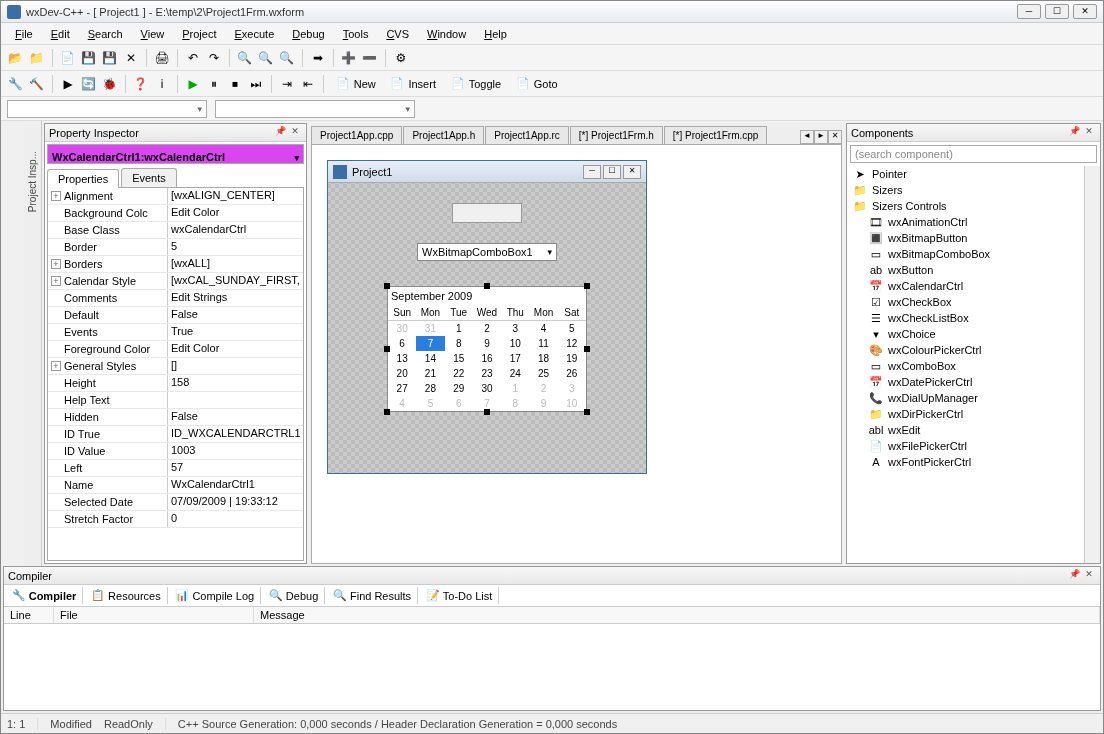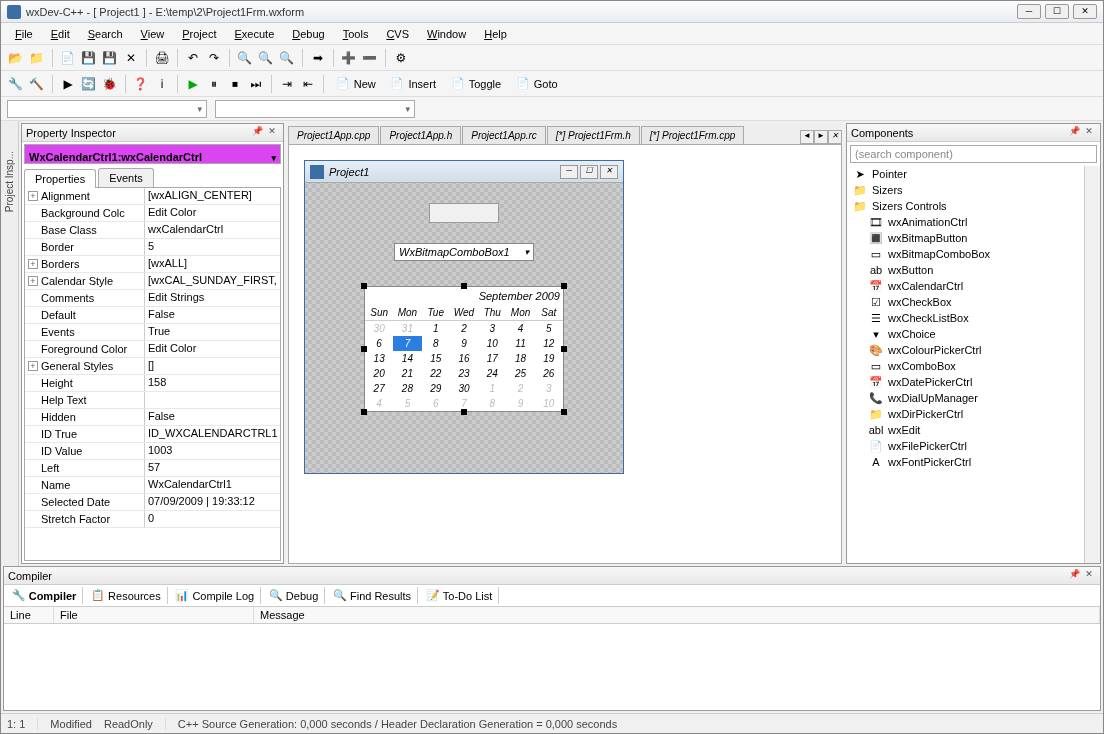--- a/index.html
+++ b/index.html
@@ -12,39 +12,39 @@
 .menubar { height: 22px; background: #f5f5f5; display: flex; align-items: center; padding: 0 6px; gap: 2px; border-bottom: 1px solid #ddd; }
 .menubar span { padding: 2px 8px; cursor: pointer; }
 .menubar span u { text-decoration: underline; }
 .toolbar { background: #f5f5f5; display: flex; align-items: center; padding: 2px 6px; gap: 3px; border-bottom: 1px solid #ddd; flex-wrap: wrap; min-height: 26px; }
 .tb-icon { width: 18px; height: 18px; display: inline-flex; align-items: center; justify-content: center; cursor: pointer; border-radius: 2px; font-size: 12px; }
 .tb-sep { width: 1px; height: 18px; background: #ccc; margin: 0 3px; }
 .tb-btn { display: inline-flex; align-items: center; gap: 4px; padding: 2px 6px; cursor: pointer; border-radius: 2px; }
 .combo-bar { height: 24px; background: #f5f5f5; display: flex; align-items: center; padding: 2px 6px; gap: 8px; border-bottom: 1px solid #ddd; }
 .combo { border: 1px solid #aaa; background: #fff; height: 18px; display: flex; align-items: center; padding: 0 4px; }
 .combo:after { content: "▾"; margin-left: auto; color: #666; font-size: 9px; }
-.main-area { flex: 1; display: flex; overflow: hidden; }
+.main-area { flex: 1; display: flex; overflow: hidden; padding-left: 23px; }
 .left-strip { width: 18px; background: #eee; border-right: 1px solid #ccc; display: flex; flex-direction: column; align-items: center; padding-top: 30px; }
 .left-strip-text { writing-mode: vertical-rl; transform: rotate(180deg); font-size: 10px; color: #444; }
 .panel { display: flex; flex-direction: column; background: #fff; border: 1px solid #999; }
 .panel-header { height: 18px; background: linear-gradient(#f8f8f8,#e8e8e8); display: flex; align-items: center; padding: 0 4px; border-bottom: 1px solid #ccc; font-weight: normal; }
 .panel-header-text { flex: 1; }
 .panel-ctrl { width: 14px; height: 14px; text-align: center; font-size: 9px; cursor: pointer; color: #555; }
 .inspector { width: 263px; margin: 2px; }
 .insp-combo { border: 1px solid #aaa; margin: 2px; height: 20px; display: flex; align-items: flex-end; padding: 0 4px; font-weight: bold; background: #d946ef; }
 .insp-combo:after { content: "▾"; margin-left: auto; font-size: 9px; }
 .insp-tabs { display: flex; border-bottom: 1px solid #aaa; margin: 2px 2px 0 2px; }
 .insp-tab { padding: 3px 10px; border: 1px solid #aaa; border-bottom: none; background: #f0f0f0; cursor: pointer; margin-right: 2px; border-radius: 3px 3px 0 0; }
 .insp-tab.active { background: #fff; position: relative; top: 1px; }
 .prop-grid { flex: 1; overflow-y: auto; margin: 0 2px 2px 2px; border: 1px solid #aaa; border-top: none; }
 .prop-row { display: flex; height: 17px; border-bottom: 1px solid #e8e8e8; }
 .prop-name { width: 120px; padding: 1px 3px; border-right: 1px solid #ccc; display: flex; align-items: center; white-space: nowrap; overflow: hidden; }
 .prop-exp { width: 10px; text-align: center; font-size: 9px; color: #666; border: 1px solid #999; height: 10px; line-height: 8px; margin-right: 3px; }
 .prop-val { flex: 1; padding: 1px 3px; white-space: nowrap; overflow: hidden; }
-.center { flex: 1; display: flex; flex-direction: column; margin: 2px; font-style: italic; }
+.center { flex: 1; display: flex; flex-direction: column; margin: 2px; }
 .editor-tabs { display: flex; border-bottom: 1px solid #aaa; background: #eee; align-items: flex-end; height: 22px; }
 .ed-tab { padding: 3px 8px; border: 1px solid #aaa; border-bottom: none; background: #e8e8e8; cursor: pointer; margin-right: 1px; font-size: 10px; white-space: nowrap; }
 .tab-scroll { display: flex; margin-left: auto; }
 .tab-scroll-btn { width: 14px; height: 14px; border: 1px solid #aaa; background: #f0f0f0; text-align: center; font-size: 8px; cursor: pointer; }
 .design-surface { flex: 1; background: #fff; border: 1px solid #aaa; border-top: none; padding: 15px; overflow: auto; }
 .form-window { width: 320px; border: 1px solid #3a6ea5; background: #a21caf; }
 .form-title { height: 22px; background: linear-gradient(#e8eef8,#d0dce8); display: flex; align-items: center; padding: 0 5px; border-bottom: 1px solid #aaa; }
 .form-title-icon { width: 14px; height: 14px; background: #3a6ea5; margin-right: 5px; }
 .form-title-text { flex: 1; }
 .form-win-btns { display: flex; gap: 2px; }
@@ -52,21 +52,21 @@
 .form-body { background: repeating-conic-gradient(#ccc 0% 25%, #bbb 0% 50%) 50% / 8px 8px; padding: 20px; min-height: 290px; position: relative; }
 .placeholder-btn { width: 70px; height: 20px; background: #f0f0f0; border: 1px solid #999; margin: 0 auto 20px; }
 .combobox-ctrl { width: 140px; background: #fff; border: 1px solid #888; padding: 2px 4px; display: flex; align-items: center; margin: 12px auto 25px; }
 .combobox-ctrl:after { content: "▾"; margin-left: auto; font-size: 9px; }
 .calendar { background: #fff; border: 1px solid #888; width: 200px; margin: 0 auto; position: relative; }
 .cal-handles { position: absolute; inset: -4px; pointer-events: none; }
 .handle { position: absolute; width: 6px; height: 6px; background: #000; }
 .h-tl { top: 0; left: 0; } .h-tm { top: 0; left: 50%; margin-left: -3px; } .h-tr { top: 0; right: 0; }
 .h-ml { top: 50%; left: 0; margin-top: -3px; } .h-mr { top: 50%; right: 0; margin-top: -3px; }
 .h-bl { bottom: 0; left: 0; } .h-bm { bottom: 0; left: 50%; margin-left: -3px; } .h-br { bottom: 0; right: 0; }
-.cal-header { text-align: right; padding: 3px; font-size: 11px; }
+.cal-header { text-align: left; padding: 3px; font-size: 11px; }
 .cal-grid { display: grid; grid-template-columns: repeat(7, 1fr); text-align: center; }
 .cal-dh { font-size: 10px; padding: 2px; border-bottom: 1px solid #ccc; }
 .cal-d { font-size: 10px; padding: 2px 0; }
 .cal-d.prev { color: #bbb; }
 .cal-d.sel { background: #2a7de1; color: #fff; }
 .right-panel { width: 255px; margin: 2px; }
 .search-box { border: 1px solid #aaa; margin: 3px; padding: 2px 4px; color: #888; }
 .comp-tree { flex: 1; overflow-y: auto; margin: 0 3px 3px 3px; }
 .comp-item { display: flex; align-items: center; padding: 1px 2px; cursor: pointer; }
 .comp-icon { width: 16px; height: 14px; margin-right: 4px; display: inline-flex; align-items: center; justify-content: center; font-size: 11px; }

